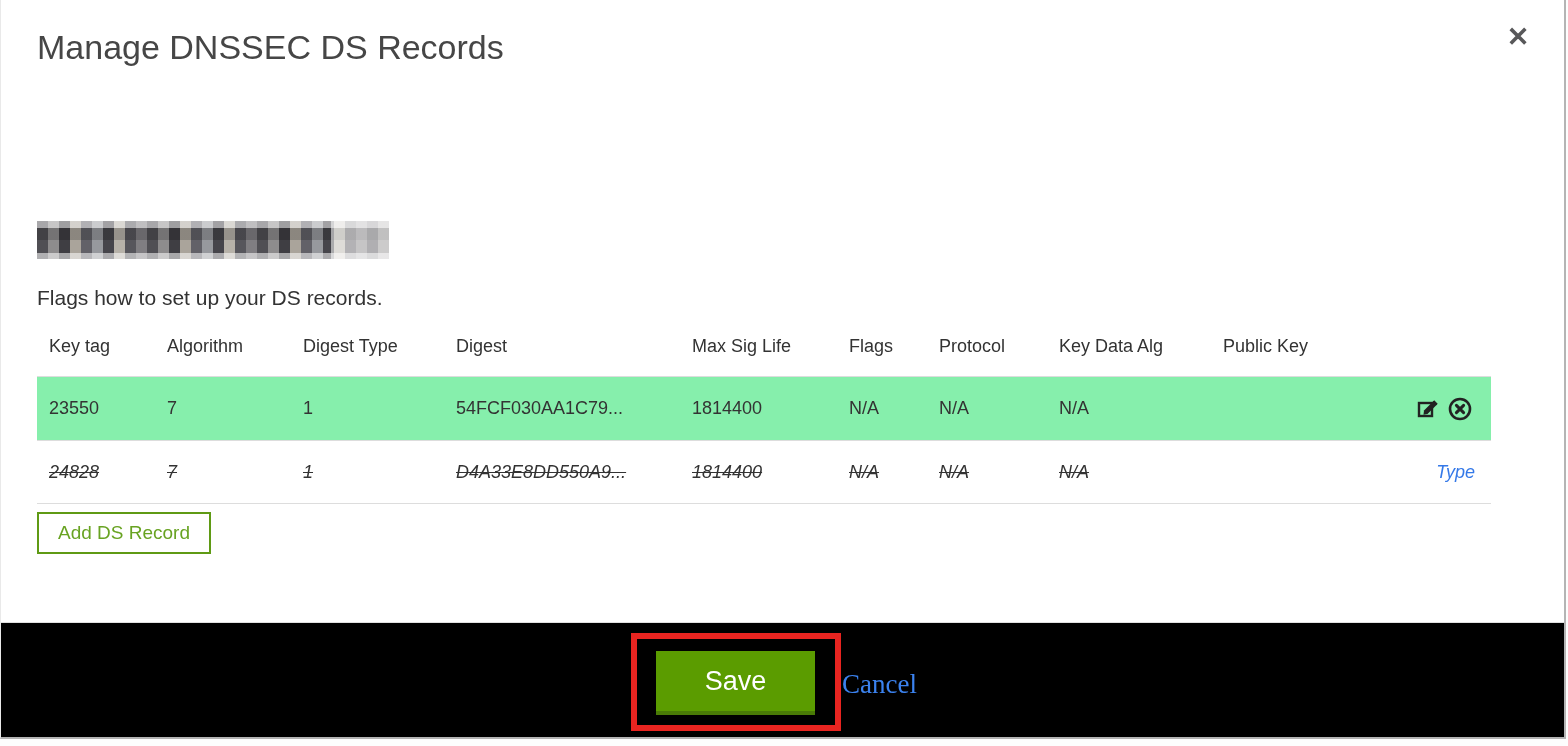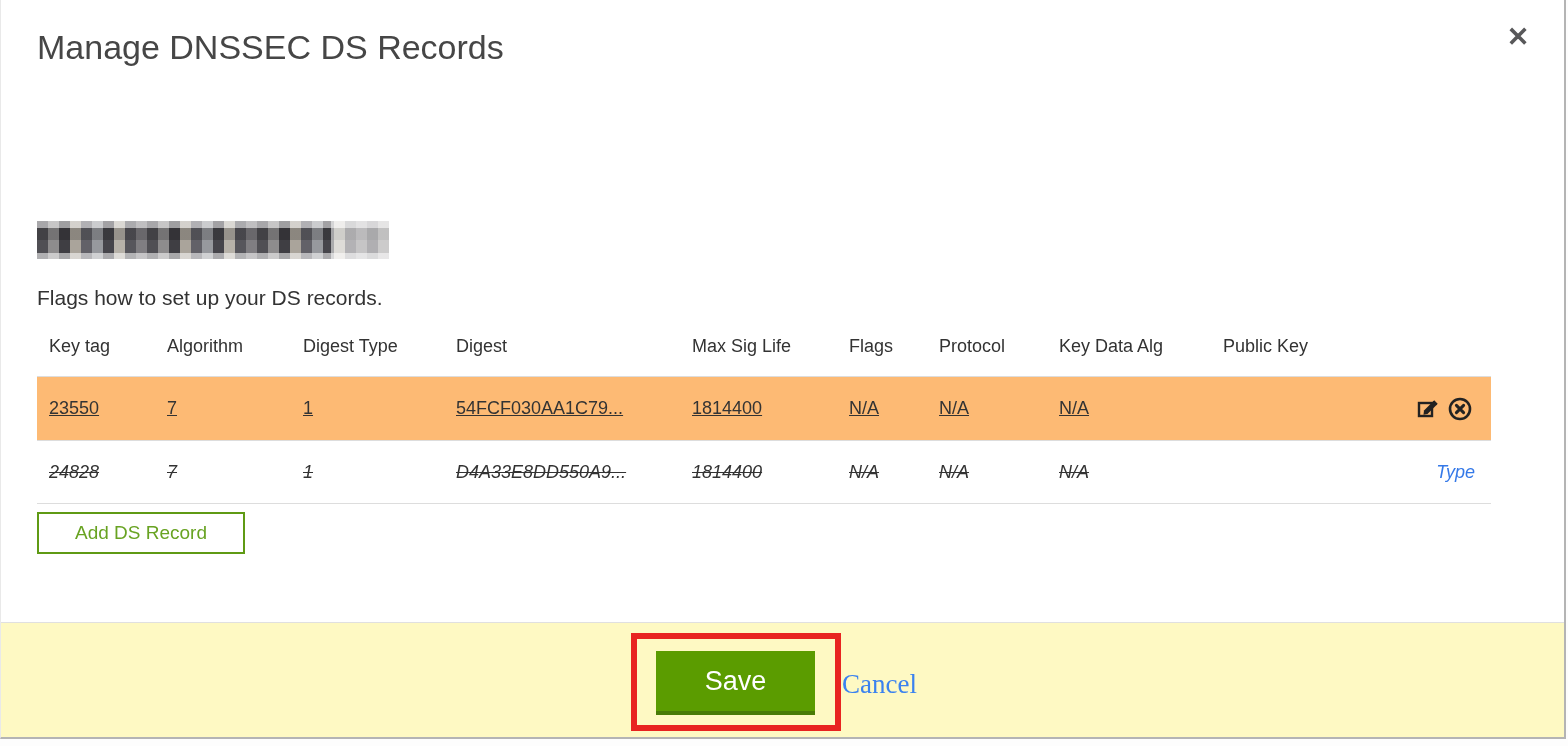--- a/index.html
+++ b/index.html
@@ -30,39 +30,39 @@
     background:rgba(255,255,255,.55);
   }
   .subtitle {
     position:absolute; left:36px; top:286px; font-size:21px; color:#333;
   }
   
   .ds-table { position:absolute; left:36px; top:328px; width:1454px; font-size:18px; color:#333; }
   .trow { display:flex; align-items:center; }
   .thead { height:48px; align-items:flex-start; padding-top:8px; color:#333; }
   .tbody-row { height:64px; border-top:1px solid #ddd; background:#fff; }
-  .tbody-row.gray { background:#fdba74;text-decoration:underline; }
+  .tbody-row.gray { background:#86efac; }
   .tbody-row.last { border-bottom:1px solid #ddd;font-style:italic; }
   .cell { padding-left:12px; overflow:hidden; white-space:nowrap; }
   .c1{width:118px}.c2{width:136px}.c3{width:153px}.c4{width:236px}
   .c5{width:157px}.c6{width:90px}.c7{width:120px}.c8{width:164px}
   .c9{flex:1; display:flex; justify-content:flex-end; align-items:center; padding-right:16px; gap:2px;}
   .deleted .strike { text-decoration:line-through; }
   .icon-btn { width:30px; height:30px; display:inline-flex; align-items:center; justify-content:center; cursor:pointer; }
   .link { color:#3579e8; cursor:pointer; text-decoration:none; font-size:18px; }
   
   .add-btn {
-    position:absolute; left:36px; top:512px; height:42px; padding:0 36px;
+    position:absolute; left:36px; top:512px; height:42px; padding:0 19px;
     background:#fff; border:2px solid #5f9a14; color:#68a322;
     font-size:19px; font-family:"Liberation Sans", sans-serif; cursor:pointer;
   }
   
   .footer {
     position:absolute; left:0; top:622px; width:100%; height:117px;
-    background:#fef9c3; border-top:1px solid #e0e0e0;
+    background:#000000; border-top:1px solid #e0e0e0;
   }
   .annotation-box {
     position:absolute; left:630px; top:10px; width:210px; height:98px;
     border:6px solid #e82420; pointer-events:none;
   }
   .save-btn {
     position:absolute; left:655px; top:28px; width:159px; height:64px;
     background:#5b9c00; border:none; border-bottom:4px solid #497b06;
     color:#fff; font-size:27px; font-family:"Liberation Sans", sans-serif; cursor:pointer;
   }

